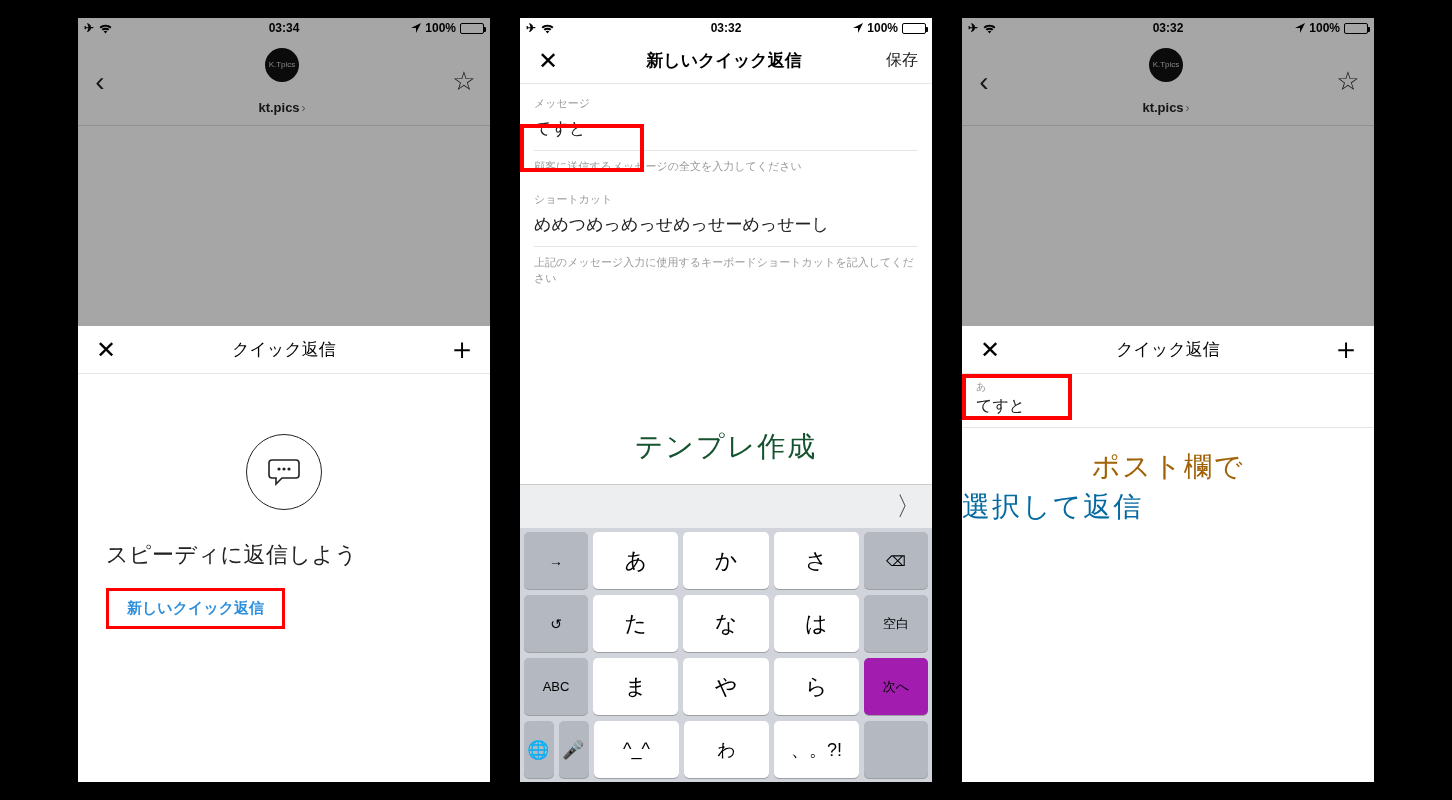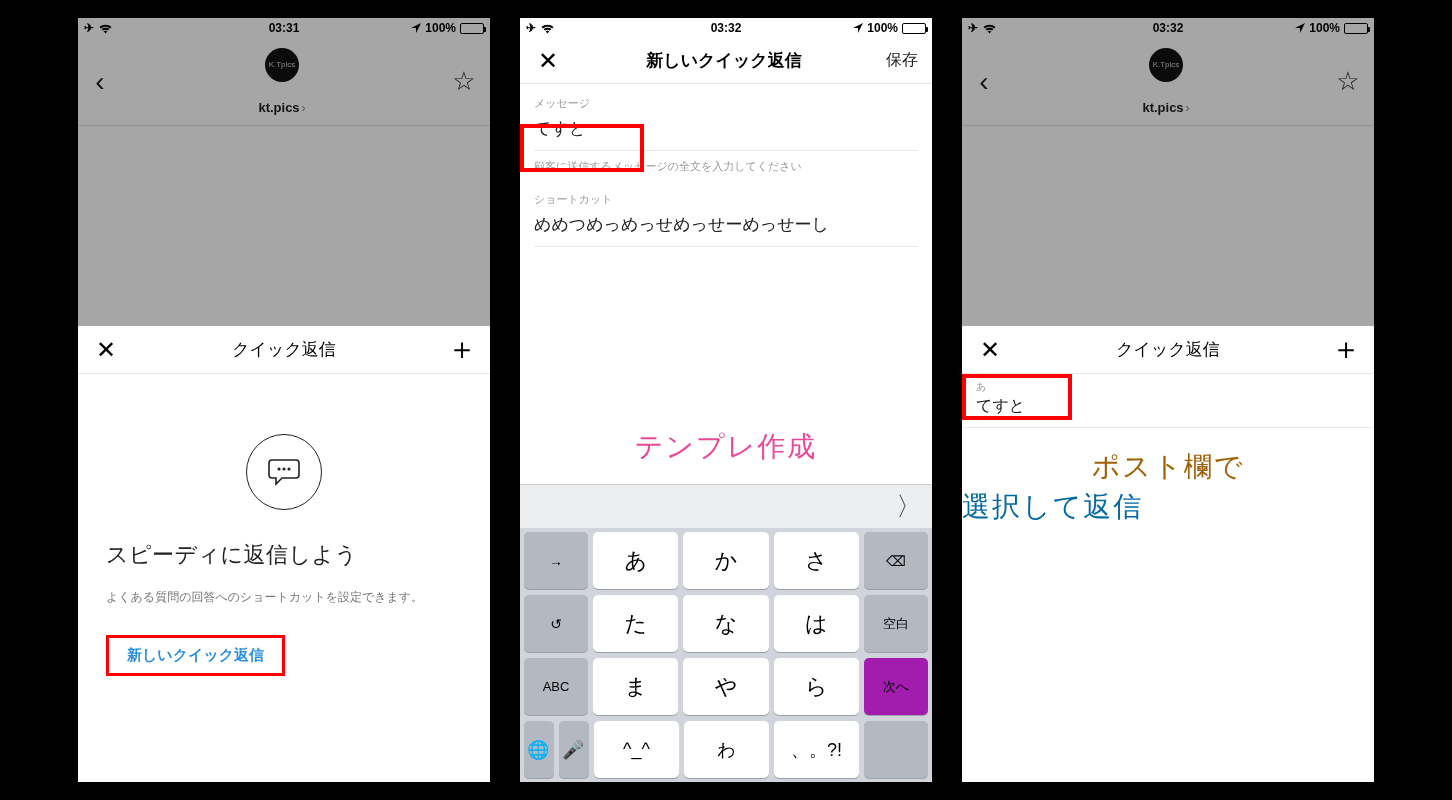--- a/index.html
+++ b/index.html
@@ -88,21 +88,21 @@
     height:46px; display:flex; align-items:center; justify-content:space-between;
     padding:0 14px; border-bottom:1px solid #e6e6e6;
   }
   .p2-nav .title { font-size:17px; font-weight:600; }
   .p2-nav .save { font-size:16px; color:#222; }
   .form-section { padding: 8px 14px 0; }
   .field-label { font-size:11px; color:#9a9a9a; margin-top:4px; }
   .field-val { font-size:17px; color:#222; padding:6px 0 10px; border-bottom:1px solid #e6e6e6; }
   .field-help { font-size:11px; color:#9a9a9a; padding:8px 0 14px; line-height:1.4;}
   .p2-red1 { position:absolute; left:0; top:106px; width:124px; height:48px; border:4px solid #f00;}
-  .caption2 { position:absolute; left:0; right:0; top:410px; text-align:center; color:#ec4899; font-size:28px; letter-spacing:2px;}
+  .caption2 { position:absolute; left:0; right:0; top:410px; text-align:center; color:#14532d; font-size:28px; letter-spacing:2px;}
   .caption3a { position:absolute; left:0; right:0; top:430px; text-align:center; color:#a16207; font-size:28px; letter-spacing:2px;}
   .caption3b { position:absolute; left:0; right:0; top:470px; text-align:left; color:#0369a1; font-size:28px; letter-spacing:2px;}
   
   .kb-acc { position:absolute; left:0; right:0; top:466px; height:44px; background:#eceef0; border-top:1px solid #ccc; display:flex; align-items:center;}
   .kb-acc .chev { position:absolute; right:10px; font-size:26px; color:#4a4a4a; font-weight:300;}
   
   .keyboard { position:absolute; left:0; right:0; bottom:0; top:510px; background:#d1d4da; padding:4px; display:flex; flex-direction:column; gap:6px;}
   .krow { display:flex; gap:5px; flex:1; }
   .key { background:#fff; border-radius:5px; box-shadow:0 1px 0 rgba(0,0,0,0.25); display:flex; align-items:center; justify-content:center; font-size:20px;}
   .key.fn { background:#b3b8c1; font-size:14px;}
@@ -128,21 +128,21 @@
 <div class="phone phone1">
   <div class="status-bar">
     <div class="status-left">
       <span>✈︎</span>
       <span>
         <svg width="15" height="11" viewBox="0 0 15 11">
             <path d="M7.5 10.5 L5.7 8.3 C6.7 7.5 8.3 7.5 9.3 8.3 Z M3.6 6.2 C5.8 4.3 9.2 4.3 11.4 6.2 L10 7.6 C8.6 6.4 6.4 6.4 5 7.6 Z M1.5 4.1 C4.9 1 10.1 1 13.5 4.1 L12.1 5.5 C9.5 3.1 5.5 3.1 2.9 5.5 Z" fill="#000"></path>
           </svg>
       </span>
     </div>
-    <div class="status-center">03:31</div>
+    <div class="status-center">03:34</div>
     <div class="status-right">
       <span>
         <svg width="10" height="10" viewBox="0 0 10 10">
             <path d="M0 5 L10 0 L5 10 L5 5 Z" fill="#000"></path>
           </svg>
       </span>
       <span>100%</span>
       <span class="battery"><span class="battery-fill"></span></span>
     </div>
   </div>
@@ -168,21 +168,20 @@
     <div class="sheet-body">
       <div class="bubble-icon">
         <svg viewBox="0 0 36 36">
             <path d="M6 6 h24 a3 3 0 0 1 3 3 v12 a3 3 0 0 1 -3 3 h-14 l-6 6 v-6 h-4 a3 3 0 0 1 -3 -3 v-12 a3 3 0 0 1 3 -3 z" fill="none" stroke="#222" stroke-width="1.6"></path>
             <circle cx="13" cy="15" r="1.6" fill="#222"></circle>
             <circle cx="18" cy="15" r="1.6" fill="#222"></circle>
             <circle cx="23" cy="15" r="1.6" fill="#222"></circle>
           </svg>
       </div>
       <div class="h1">スピーディに返信しよう</div>
-      <div class="sub">よくある質問の回答へのショートカットを設定できます。</div>
       <span class="link-btn red-box">新しいクイック返信</span>
     </div>
   </div>
 </div>
 
 <div class="phone phone2">
   <div class="status-bar">
     <div class="status-left">
       <span>✈︎</span>
       <span>
@@ -209,20 +208,21 @@
     <span class="save">保存</span>
   </div>
 
   <div class="form-section">
     <div class="field-label">メッセージ</div>
     <div class="field-val">てすと</div>
     <div class="field-help">顧客に送信するメッセージの全文を入力してください</div>
 
     <div class="field-label">ショートカット</div>
     <div class="field-val">めめつめっめっせめっせーめっせーし</div>
+    <div class="field-help">上記のメッセージ入力に使用するキーボードショートカットを記入してください</div>
   </div>
 
   <div class="p2-red1"></div>
   <div class="caption2">テンプレ作成</div>
 
   <div class="kb-acc">
     <span class="chev">〉</span>
   </div>
 
   <div class="keyboard">

